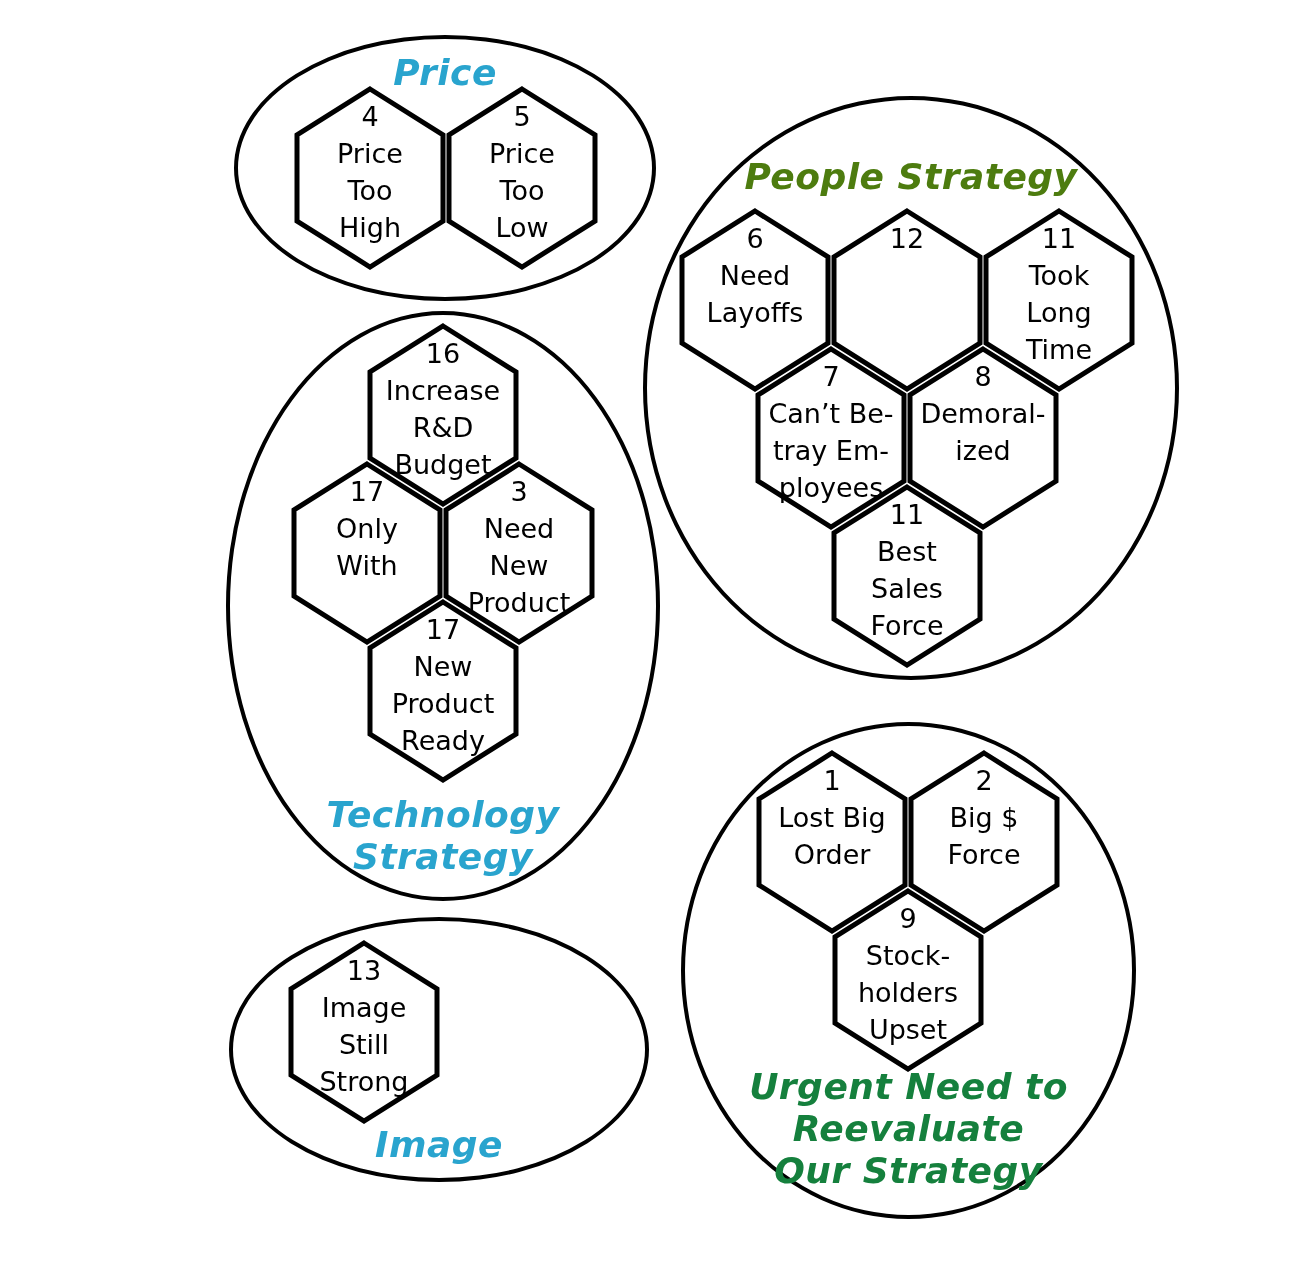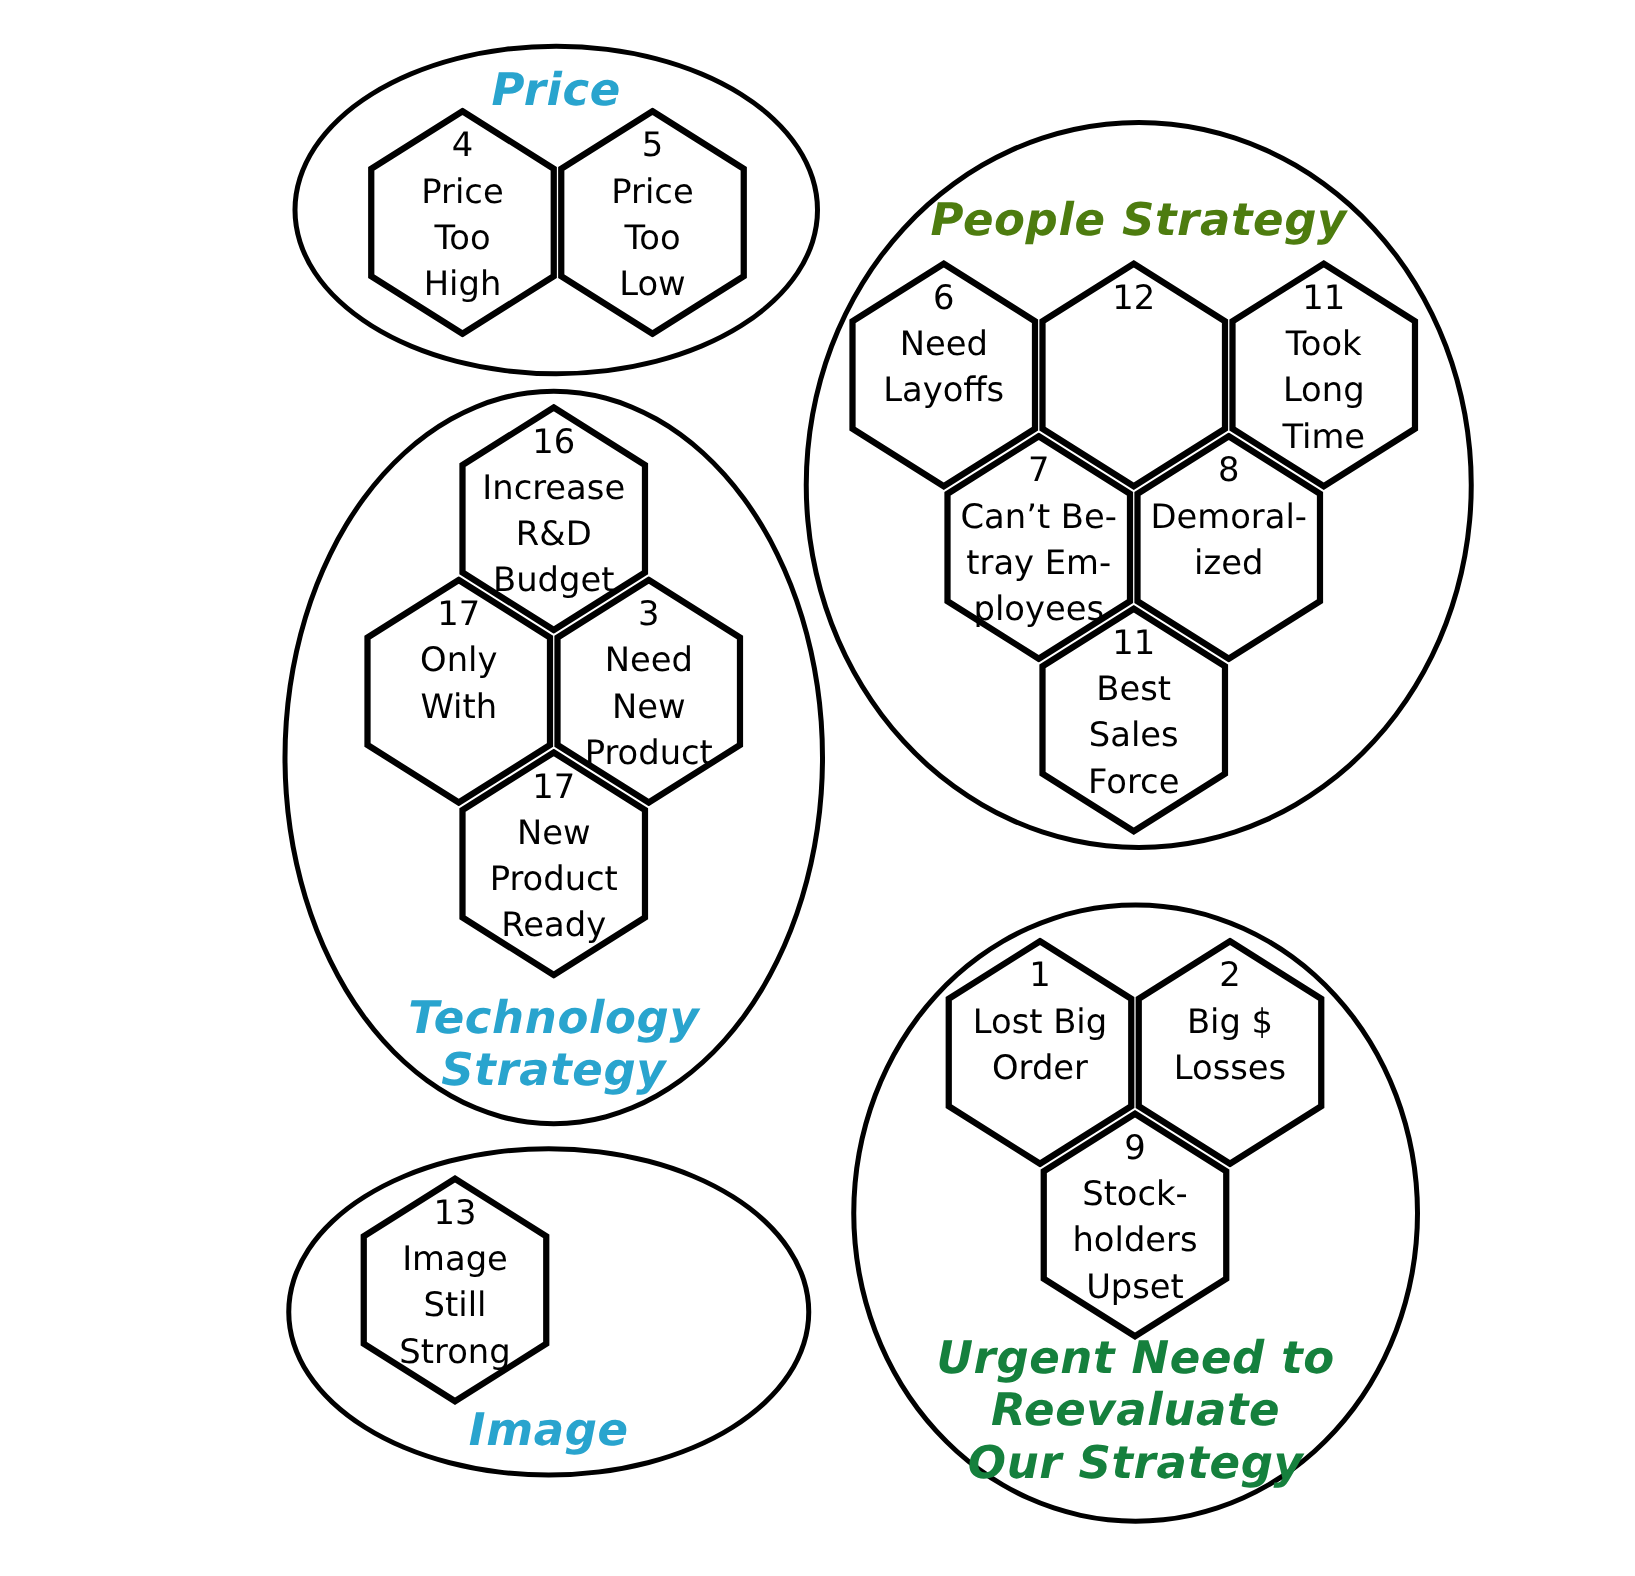--- a/index.html
+++ b/index.html
@@ -251,21 +251,21 @@
 Order</span>
     </div>
   </div>
   <div class="hex hex-2">
     <svg width="152" height="184" viewBox="0 0 152 184">
       <polygon points="76,3 149,49 149,135 76,181 3,135 3,49" fill="#ffffff" stroke="#000000" stroke-width="5" stroke-linejoin="miter"></polygon>
     </svg>
     <div class="hex-content">
       <span class="hex-num">2</span>
       <span class="hex-label">Big $
-Losses</span>
+Force</span>
     </div>
   </div>
   <div class="hex hex-9">
     <svg width="152" height="184" viewBox="0 0 152 184">
       <polygon points="76,3 149,49 149,135 76,181 3,135 3,49" fill="#ffffff" stroke="#000000" stroke-width="5" stroke-linejoin="miter"></polygon>
     </svg>
     <div class="hex-content">
       <span class="hex-num">9</span>
       <span class="hex-label">Stock-
 holders

